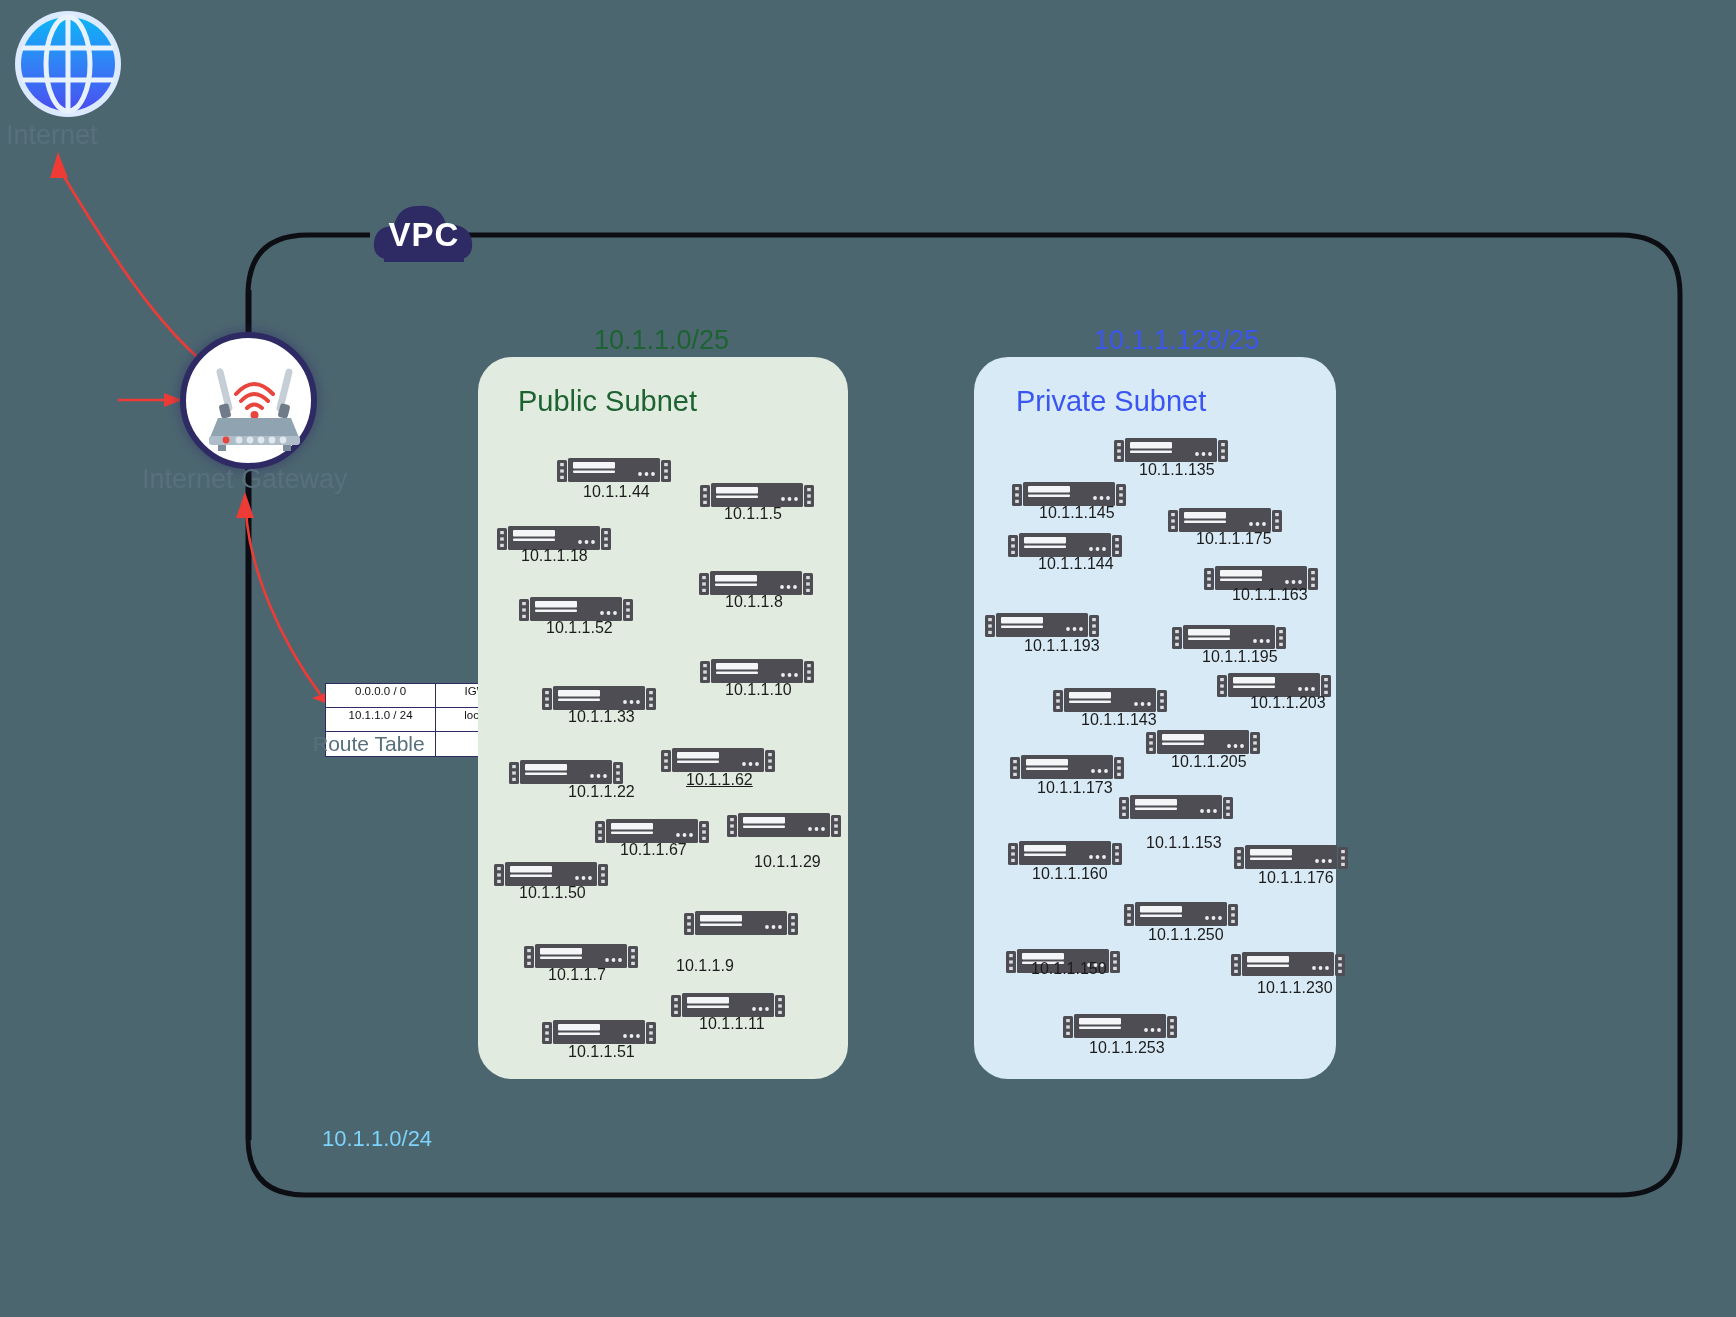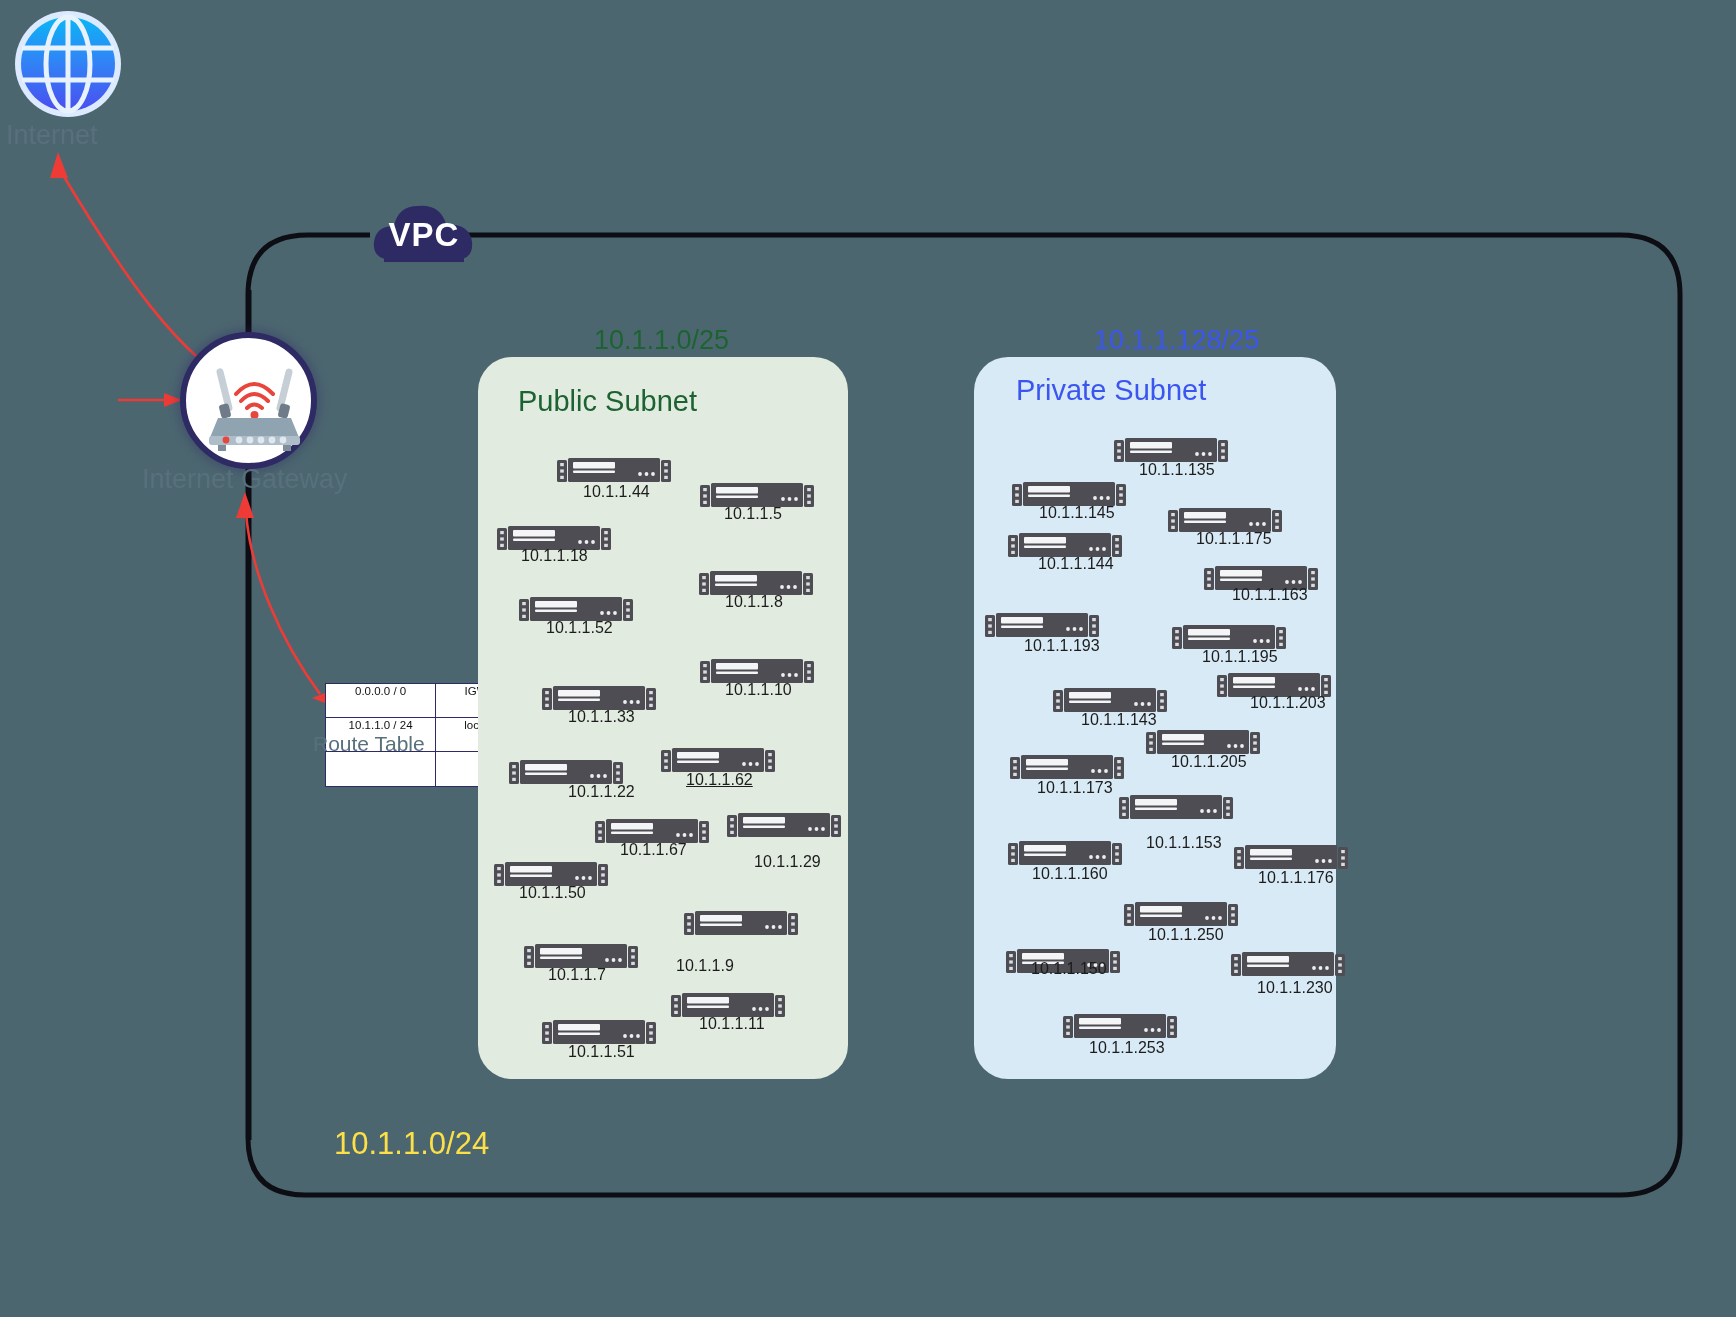--- a/index.html
+++ b/index.html
@@ -100,21 +100,21 @@
     position: absolute;
     left: 325px;
     top: 683px;
     width: 192px;
     border: 1px solid #2e2a63;
     box-sizing: border-box;
     background: #ffffff;
   }
   .rt-row {
     display: flex;
-    height: 34px;
+    height: 24px;
     border-bottom: 1px solid #2e2a63;
     box-sizing: border-box;
     align-items: center;
   }
   .rt-row:last-child { border-bottom: none; }
   .rt-cidr {
     width: 58%;
     text-align: center;
     font-size: 11.5px;
     color: #111;
@@ -165,24 +165,24 @@
   .server-label {
     position: absolute;
     font-size: 16px;
     color: #1c1c1c;
     white-space: nowrap;
     text-align: left;
   }
 
   .vpc-cidr-label {
     position: absolute;
-    left: 334px;
+    left: 322px;
     top: 1126px;
-    font-size: 31px;
-    color: #fde047;
+    font-size: 22px;
+    color: #7dd3fc;
     white-space: nowrap;
   }
 </style>
 </head>
 <body>
 
 <div id="canvas">
 
   <svg class="vpc-border" viewBox="0 0 1736 1317" xmlns="http://www.w3.org/2000/svg">
 
@@ -586,21 +586,21 @@
           <rect x="16" y="4" width="42" height="6.5" rx="1" fill="#f3f5f6"></rect>
           <rect x="16" y="12.5" width="42" height="2.4" rx="1" fill="#f3f5f6"></rect>
           <circle cx="83" cy="16" r="1.9" fill="#eceff1"></circle>
           <circle cx="89.5" cy="16" r="1.9" fill="#eceff1"></circle>
           <circle cx="96" cy="16" r="1.9" fill="#eceff1"></circle>
         </svg>
       </div>
       <div class="server-label" style="left: 568px; top: 1043px;">10.1.1.51</div>
       <div class="subnet" style="left: 974px; top: 357px; width: 362px; height: 722px; background: rgb(216, 234, 246);"></div>
       <div class="cidr-title" style="left: 1094px; top: 309px; color: rgb(59, 85, 240);">10.1.1.128/25</div>
-      <div class="subnet-title" style="left: 1016px; top: 374px; color: rgb(59, 85, 240);">Private Subnet</div>
+      <div class="subnet-title" style="left: 1016px; top: 385px; color: rgb(59, 85, 240);">Private Subnet</div>
       <div class="server" style="left: 1114px; top: 438px;">
         <svg viewBox="0 0 114 26" width="114" height="26">
           <rect x="0" y="2" width="10" height="22" rx="1.5" fill="#4d4d53"></rect>
           <rect x="3.2" y="5" width="3.6" height="3.2" fill="#d9dde0"></rect>
           <rect x="3.2" y="11.4" width="3.6" height="3.2" fill="#d9dde0"></rect>
           <rect x="3.2" y="17.8" width="3.6" height="3.2" fill="#d9dde0"></rect>
           <rect x="104" y="2" width="10" height="22" rx="1.5" fill="#4d4d53"></rect>
           <rect x="107.2" y="5" width="3.6" height="3.2" fill="#d9dde0"></rect>
           <rect x="107.2" y="11.4" width="3.6" height="3.2" fill="#d9dde0"></rect>
           <rect x="107.2" y="17.8" width="3.6" height="3.2" fill="#d9dde0"></rect>

